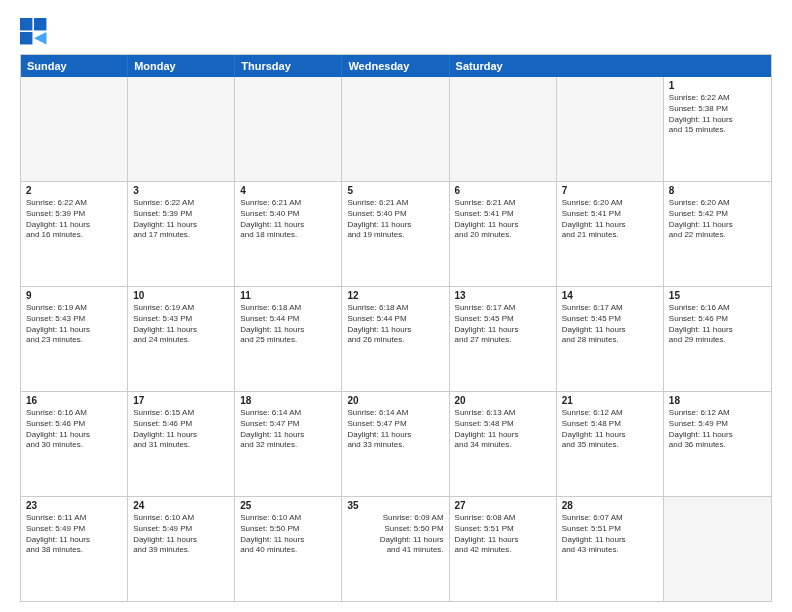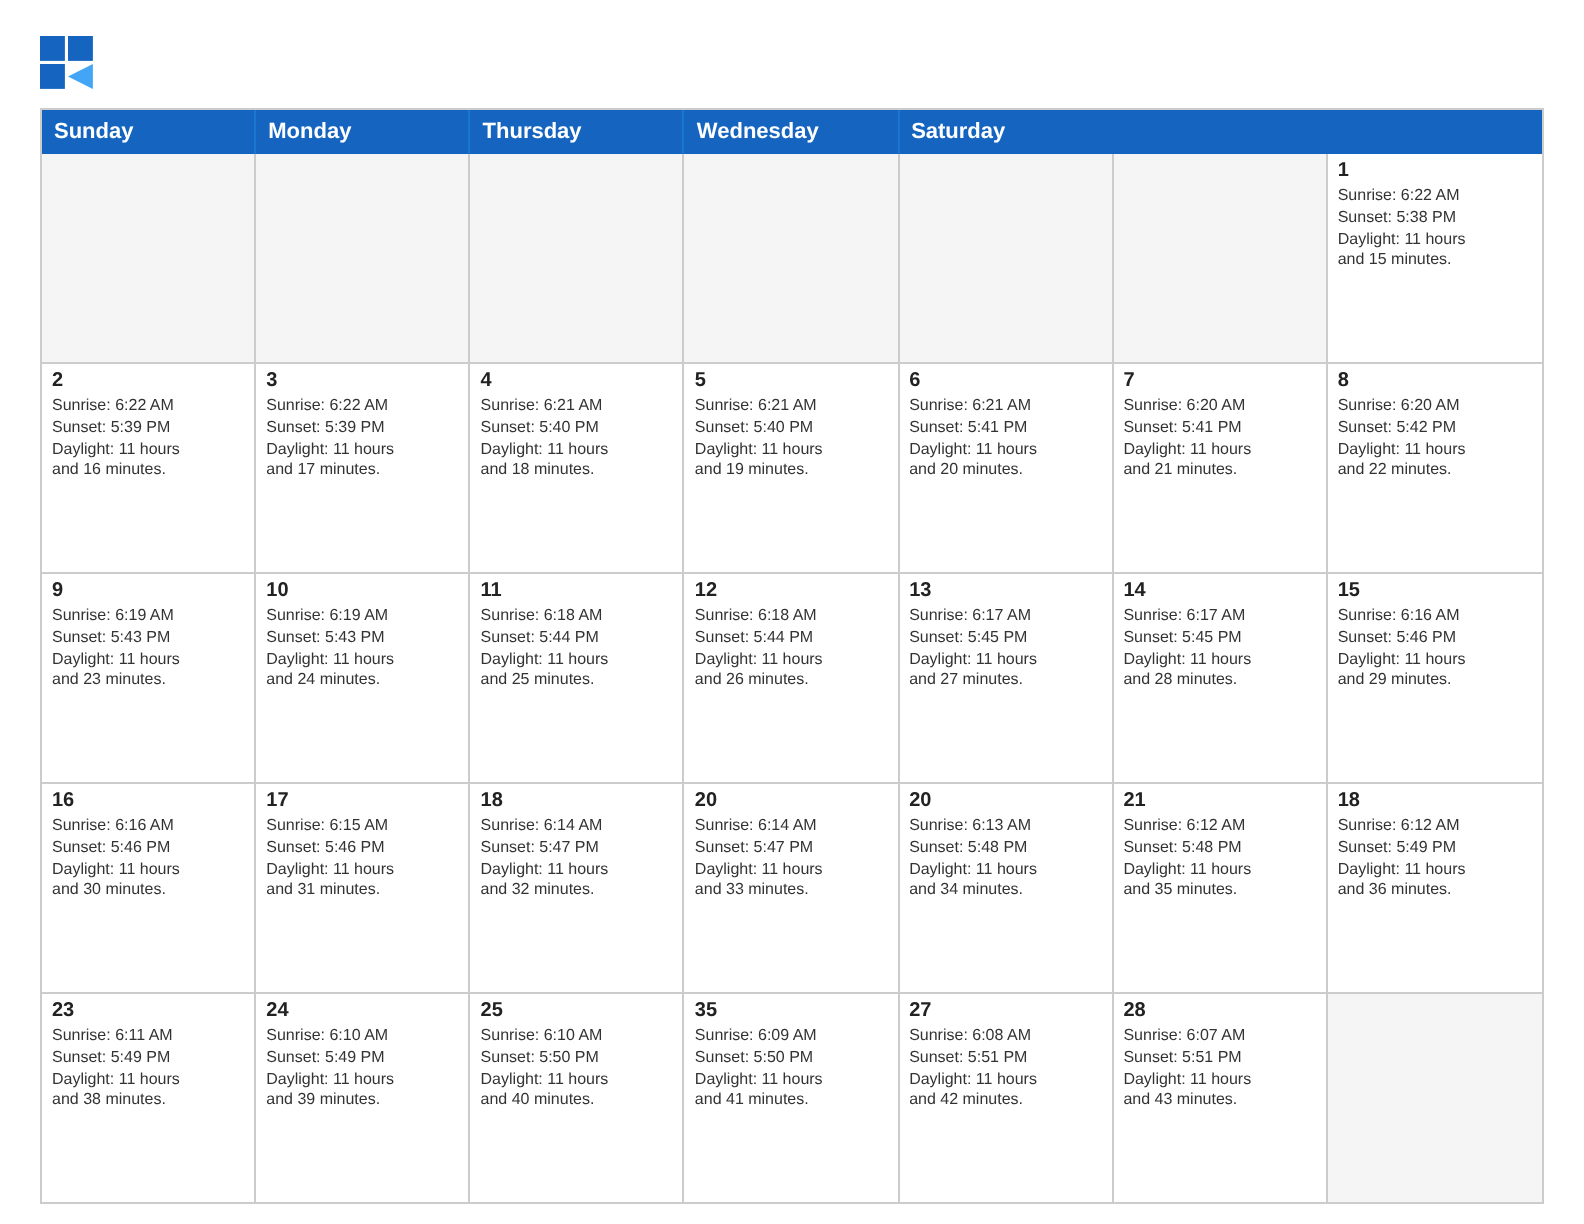--- a/index.html
+++ b/index.html
@@ -328,21 +328,21 @@
           </div>
           <div class="cal-cell">
             <span class="day-num">25</span>
             <div class="cell-text" style="white-space: pre-line;">Sunrise: 6:10 AM
 Sunset: 5:50 PM
 Daylight: 11 hours
 and 40 minutes.</div>
           </div>
           <div class="cal-cell">
             <span class="day-num">35</span>
-            <div class="cell-text" style="white-space: pre-line;">Sunrise: 6:09 AM
+            <div class="cell-text" style="white-space: pre-line; text-align: right;">Sunrise: 6:09 AM
 Sunset: 5:50 PM
 Daylight: 11 hours
 and 41 minutes.</div>
           </div>
           <div class="cal-cell">
             <span class="day-num">27</span>
             <div class="cell-text" style="white-space: pre-line;">Sunrise: 6:08 AM
 Sunset: 5:51 PM
 Daylight: 11 hours
 and 42 minutes.</div>

